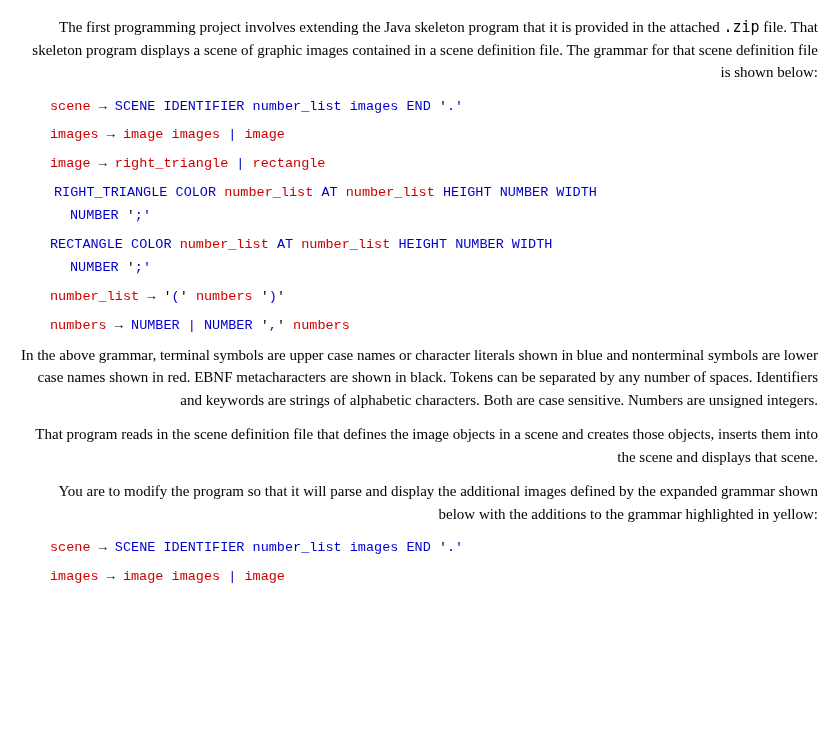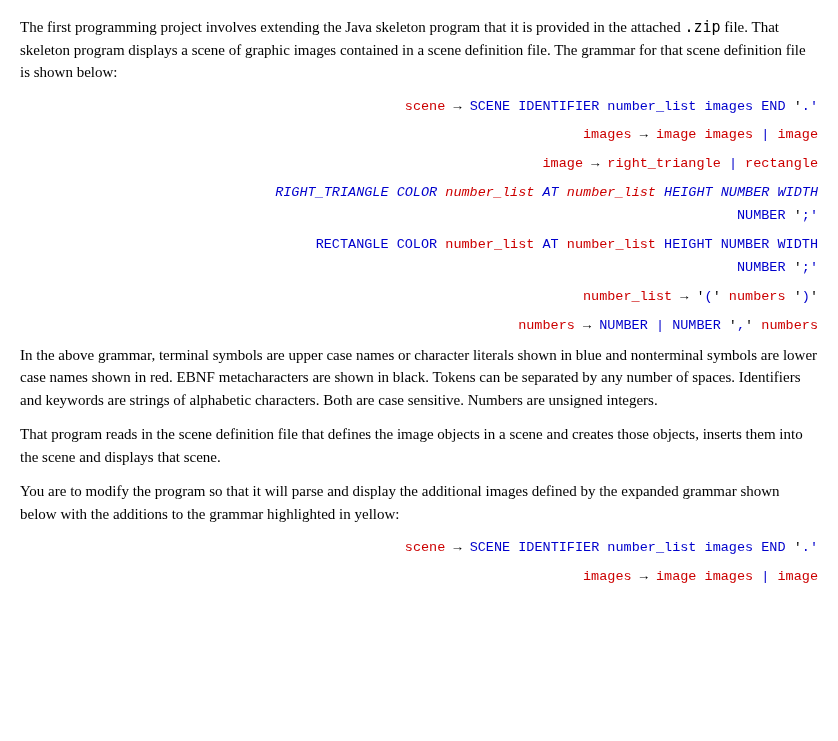--- a/index.html
+++ b/index.html
@@ -11,34 +11,34 @@
       font-family: Georgia, 'Times New Roman', serif;
       font-size: 15px;
       line-height: 1.5;
       color: #000;
       background: #fff;
       padding: 16px 20px;
       max-width: 838px;
     }
     p {
       margin-bottom: 12px;
+      text-align: right;
     }
     .code-block {
       margin: 8px 0 8px 30px;
       font-family: 'Courier New', Courier, monospace;
       font-size: 13.5px;
       line-height: 1.7;
     }
     .red { color: #cc0000; }
     .blue { color: #0000cc; }
     .black { color: #000000; }
     .code-line {
       display: block;
       margin-bottom: 0;
-      text-align: right;
     }
     .section-gap {
       margin-top: 6px;
       margin-bottom: 6px;
     }
   </style>
 </head>
 <body>
 
 <p>
@@ -70,41 +70,41 @@
   <span class="code-line">
     <span class="red">image</span>
     <span class="black"> → </span>
     <span class="red">right_triangle</span>
     <span class="blue"> | </span>
     <span class="red">rectangle</span>
   </span>
 </div>
 
 <div class="code-block section-gap">
-  <span class="code-line" style="margin-left: 20px; font-style: italic;">
+  <span class="code-line" style="margin-left: 4px;">
     <span class="blue">RIGHT_TRIANGLE</span>
     <span class="black"> </span>
     <span class="blue">COLOR</span>
     <span class="black"> </span>
     <span class="red">number_list</span>
     <span class="black"> </span>
     <span class="blue">AT</span>
     <span class="black"> </span>
     <span class="red">number_list</span>
     <span class="black"> </span>
     <span class="blue">HEIGHT NUMBER WIDTH</span>
   </span>
   <span class="code-line" style="margin-left: 20px;">
     <span class="blue">NUMBER</span>
     <span class="black"> '</span><span class="blue">;'</span>
   </span>
 </div>
 
 <div class="code-block section-gap">
-  <span class="code-line" style="margin-left: 20px;">
+  <span class="code-line" style="">
     <span class="blue">RECTANGLE</span>
     <span class="black">  </span>
     <span class="blue">COLOR</span>
     <span class="black"> </span>
     <span class="red">number_list</span>
     <span class="black"> </span>
     <span class="blue">AT</span>
     <span class="black"> </span>
     <span class="red">number_list</span>
     <span class="black"> </span>

